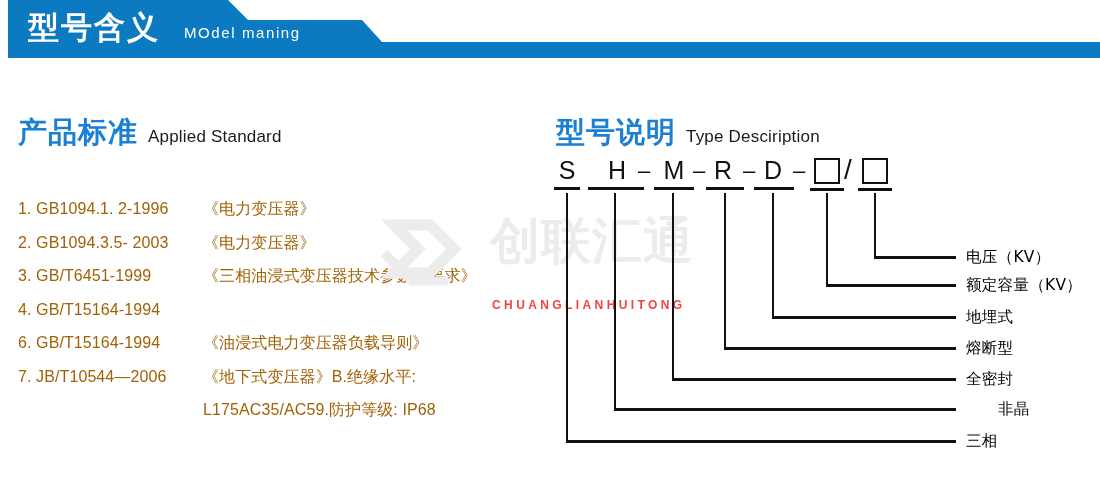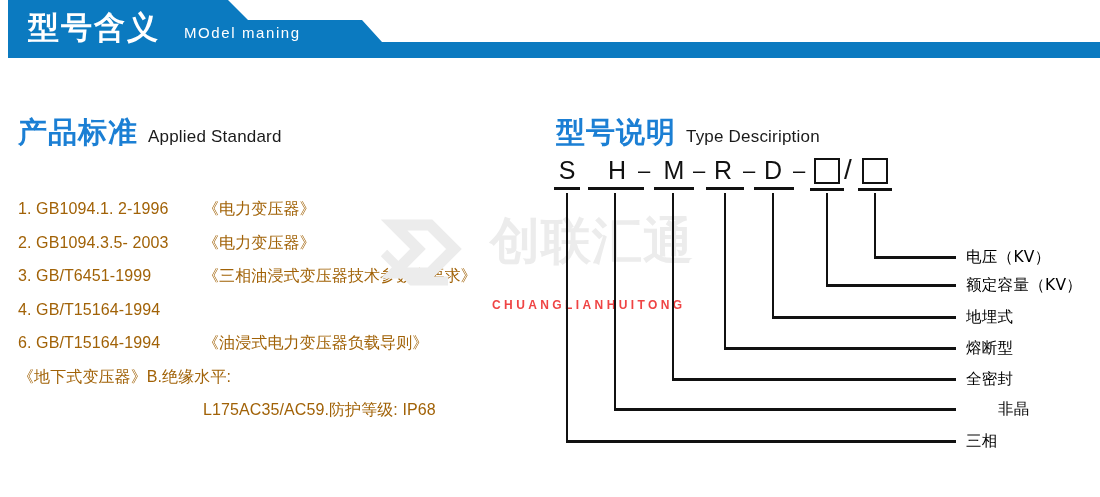--- a/index.html
+++ b/index.html
@@ -198,20 +198,21 @@
       <span class="std-name">《三相油浸式变压器技术参数和要求》</span>
     </div>
     <div class="std-row">
       <span class="std-code">4. GB/T15164-1994</span>
     </div>
     <div class="std-row">
       <span class="std-code">6. GB/T15164-1994</span>
       <span class="std-name">《油浸式电力变压器负载导则》</span>
     </div>
     <div class="std-row">
+      <span class="std-code">7. JB/T10544—2006</span>
       <span class="std-name">《地下式变压器》B.绝缘水平:</span>
     </div>
     <div class="std-row cont">
       <span class="std-code"></span>
       <span class="std-name">L175AC35/AC59.防护等级: IP68</span>
     </div>
   </div>
 
   <div id="watermark">
     <svg width="120" height="92" viewBox="0 0 120 92" style="position:absolute;left:0;top:4px;">

